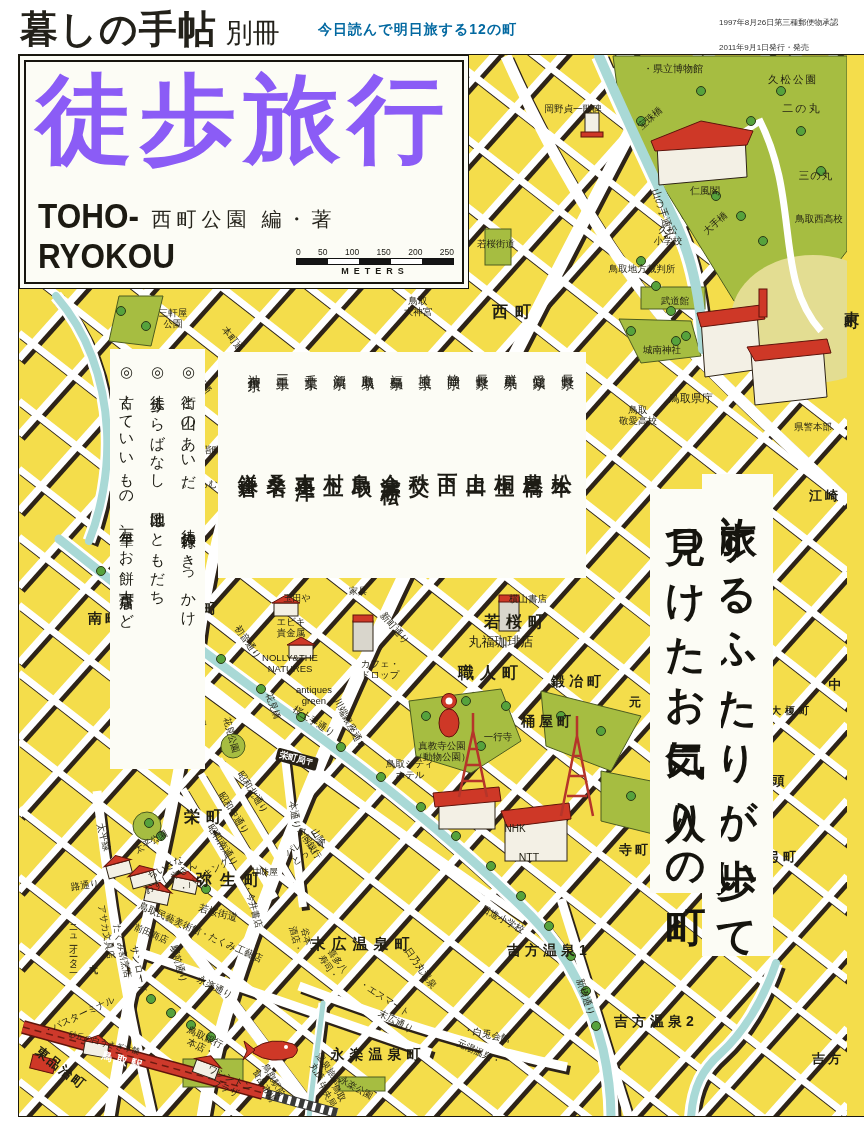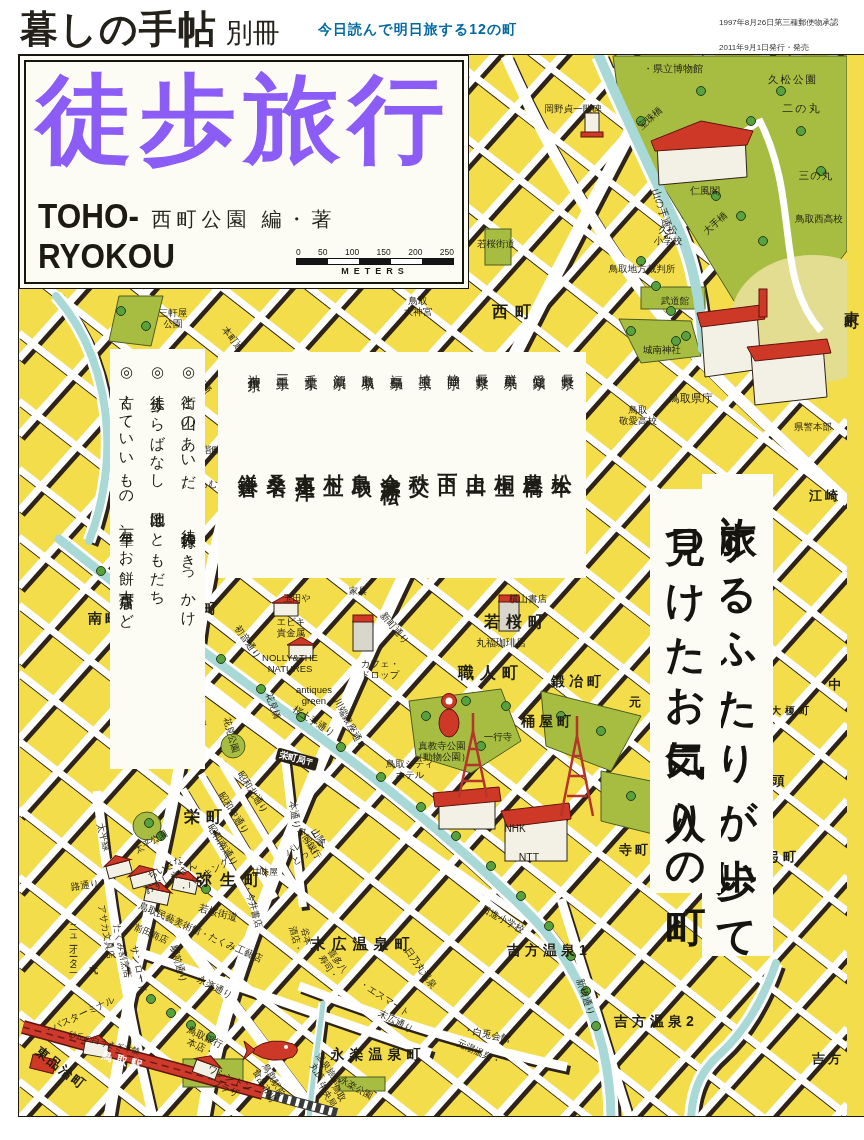--- a/index.html
+++ b/index.html
@@ -361,21 +361,21 @@
         <div class="mlabel" style="left: 229px; top: 587px; font-size: 9.5px; transform: translate(-50%, -50%) rotate(55deg);">初音通り</div>
         <div class="mlabel" style="left: 271px; top: 608px; font-size: 9.5px; transform: translate(-50%, -50%) rotate(0deg);">NOLLY&amp;THE
 NATURES</div>
         <div class="mlabel" style="left: 295px; top: 640px; font-size: 9.5px; transform: translate(-50%, -50%) rotate(0deg);">antiques
 green</div>
         <div class="mlabel" style="left: 361px; top: 614px; font-size: 9.5px; transform: translate(-50%, -50%) rotate(0deg);">カフェ・
 ドロップ</div>
         <div class="mlabel" style="left: 376px; top: 573px; font-size: 9.5px; transform: translate(-50%, -50%) rotate(50deg);">新町通り</div>
         <div class="mlabel" style="left: 331px; top: 669px; font-size: 9.5px; transform: translate(-50%, -50%) rotate(62deg);">川端銀座通り</div>
         <div class="mlabel" style="left: 509px; top: 544px; font-size: 9.5px; transform: translate(-50%, -50%) rotate(0deg);">横山書店</div>
-        <div class="mlabel" style="left: 482px; top: 588px; font-size: 10px; transform: translate(-50%, -50%) rotate(0deg);">丸福珈琲店</div>
+        <div class="mlabel" style="left: 482px; top: 588px; font-size: 13px; transform: translate(-50%, -50%) rotate(0deg); font-family: Liberation Mono, monospace;">丸福珈琲店</div>
         <div class="mlabel bold" style="left: 498px; top: 567px; font-size: 16px; letter-spacing: 6px; transform: translate(-50%, -50%) rotate(0deg);">若桜町</div>
         <div class="mlabel bold" style="left: 472px; top: 618px; font-size: 16px; letter-spacing: 6px; transform: translate(-50%, -50%) rotate(0deg);">職人町</div>
         <div class="mlabel bold" style="left: 559px; top: 626px; font-size: 14px; letter-spacing: 4px; transform: translate(-50%, -50%) rotate(0deg);">鍛冶町</div>
         <div class="mlabel bold" style="left: 529px; top: 666px; font-size: 14px; letter-spacing: 4px; transform: translate(-50%, -50%) rotate(0deg);">桶屋町</div>
         <div class="mlabel" style="left: 423px; top: 696px; font-size: 9.5px; transform: translate(-50%, -50%) rotate(0deg);">真教寺公園
 （動物公園）</div>
         <div class="mlabel" style="left: 479px; top: 682px; font-size: 9.5px; transform: translate(-50%, -50%) rotate(0deg);">一行寺</div>
         <div class="mlabel" style="left: 391px; top: 714px; font-size: 9.5px; transform: translate(-50%, -50%) rotate(0deg);">鳥取シティ
 ホテル</div>
         <div class="mlabel" style="left: 452px; top: 774px; font-size: 10px; transform: translate(-50%, -50%) rotate(0deg); margin-left: 44px;">NHK</div>

